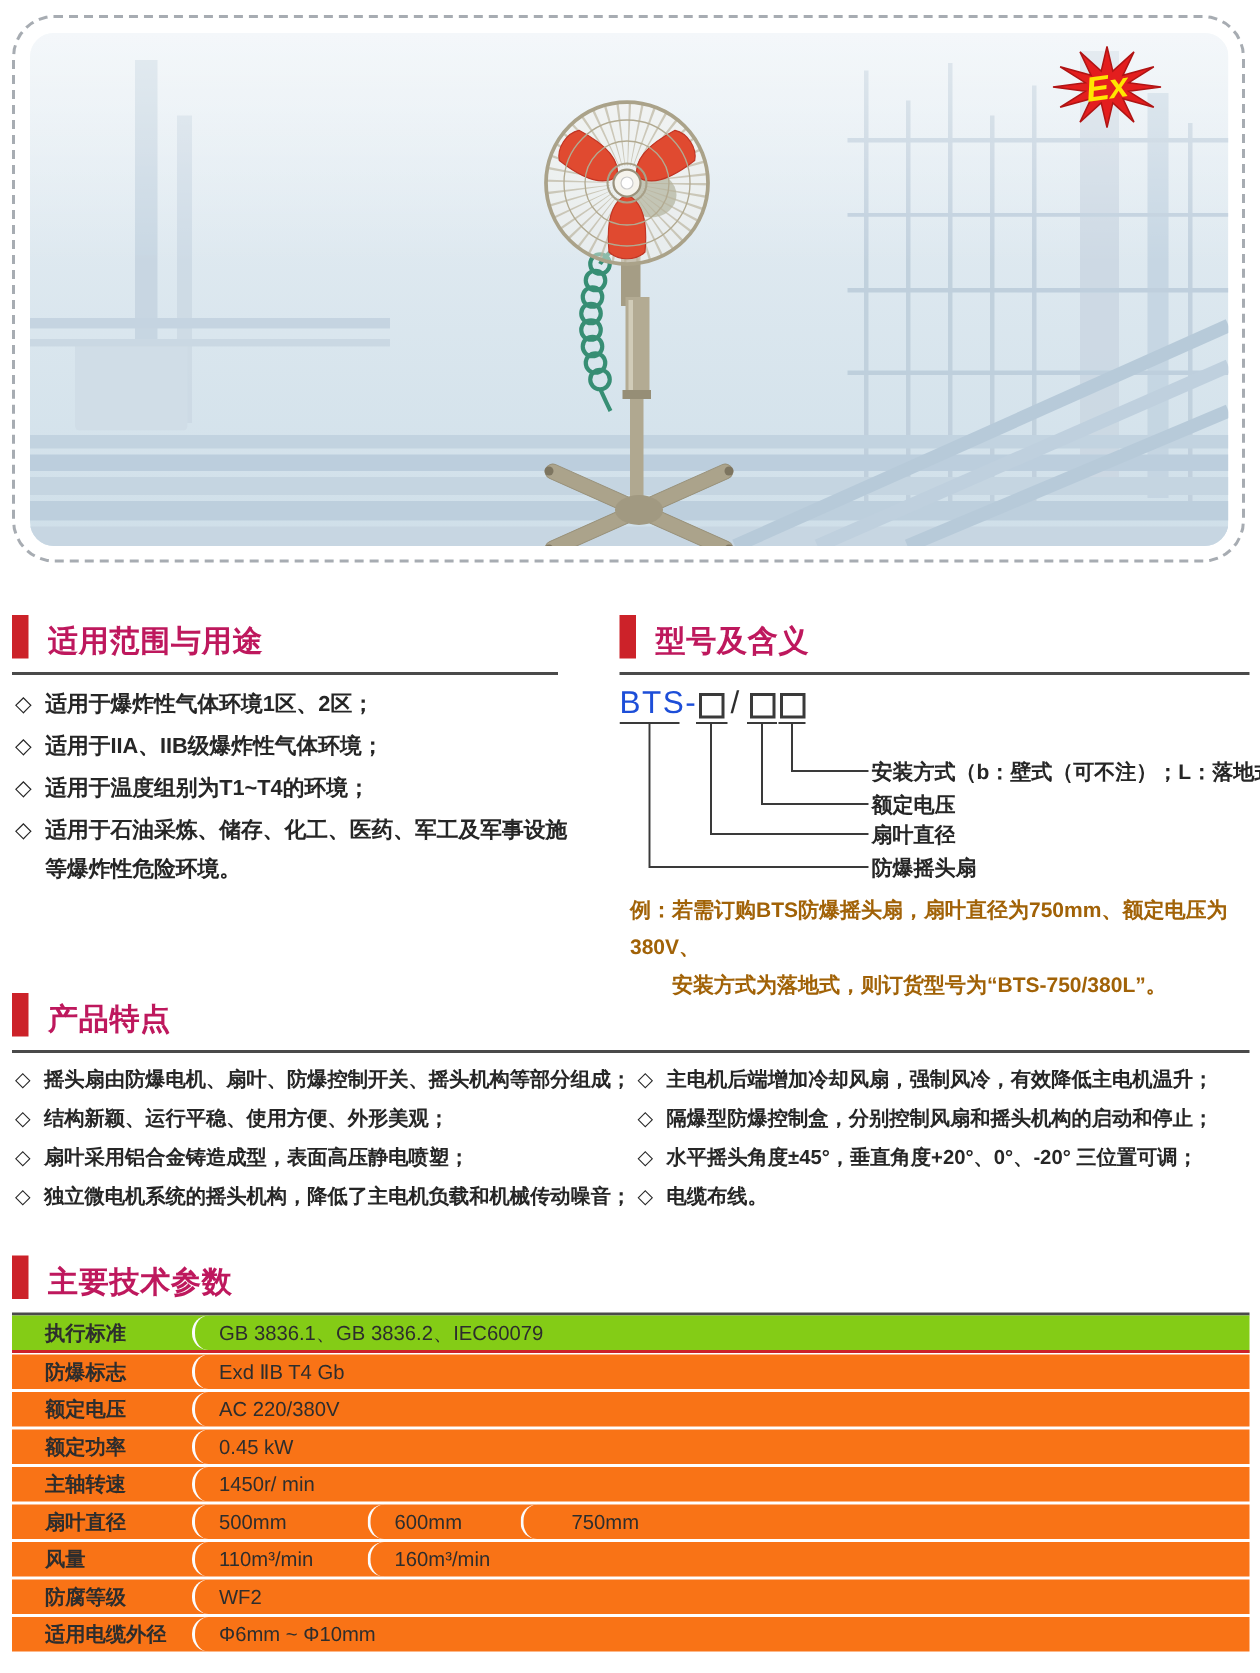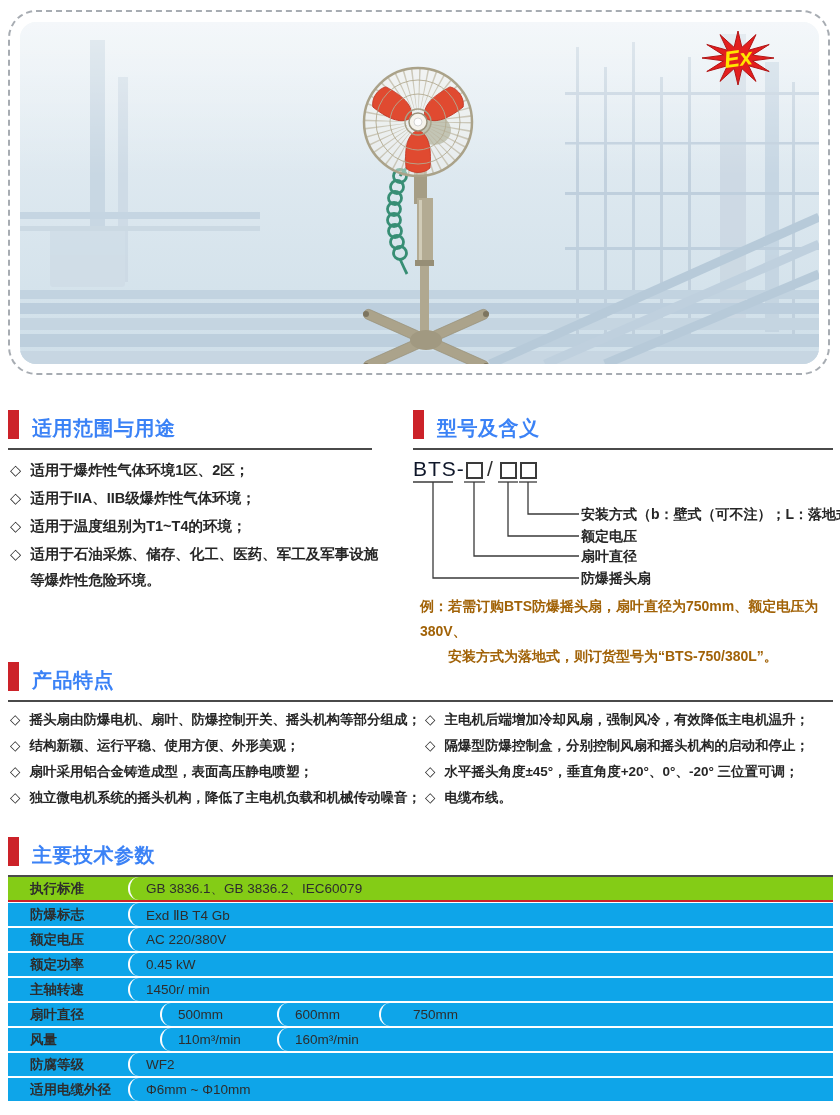--- a/index.html
+++ b/index.html
@@ -10,58 +10,58 @@
   }
   
   #hero-frame{position:absolute;left:8px;top:10px;width:822px;height:365px;
     border:2px dashed #a7acb2;border-radius:28px;box-sizing:border-box;}
   #hero-img{position:absolute;left:20px;top:22px;width:799px;height:342px;
     border-radius:16px;overflow:hidden;}
   
   .sec-head{position:absolute;display:flex;align-items:flex-end;gap:13px;
     border-bottom:2px solid #4a4a4a;padding-bottom:9px;box-sizing:border-box;}
   .red-bar{width:11px;height:29px;background:#cc2229;flex-shrink:0;}
-  .sec-title{font-size:20px;font-weight:700;color:#3b82f6;letter-spacing:.5px;line-height:1.1;}
+  .sec-title{font-size:20px;font-weight:700;color:#be185d;letter-spacing:.5px;line-height:1.1;}
   #head-scope{left:8px;top:410px;width:364px;}
   #head-model{left:413px;top:410px;width:420px;}
   #head-features{left:8px;top:662px;width:825px;}
   #head-specs{left:8px;top:837px;width:825px;}
   
   .bullets{position:absolute;}
   .bullet{display:flex;gap:9px;font-weight:600;color:#262626;}
   .bullet .dia{flex-shrink:0;}
   #scope-list{left:10px;top:457px;width:382px;font-size:14.5px;}
   #scope-list .bullet{line-height:26px;margin-bottom:2px;}
   #features-left{left:10px;top:707px;width:414px;font-size:13.5px;}
   #features-right{left:425px;top:707px;width:414px;font-size:13.5px;}
   #features-left .bullet,#features-right .bullet{line-height:25px;margin-bottom:1px;white-space:nowrap;}
   
-  #model-prefix{position:absolute;left:413px;top:457px;font-size:21px;color:#0f172a;letter-spacing:1px;}
+  #model-prefix{position:absolute;left:413px;top:457px;font-size:21px;color:#1d4ed8;letter-spacing:1px;}
   #model-slash{position:absolute;left:487px;top:457px;font-size:21px;color:#2e2e2e;}
   .mbox{position:absolute;width:13px;height:13px;border:2px solid #3a3a3a;top:462px;background:#fff;}
   #mbox1{left:466px;} #mbox2{left:500px;} #mbox3{left:520px;}
   #model-svg{position:absolute;left:413px;top:481px;}
   .mlabel{position:absolute;font-size:14px;font-weight:600;color:#262626;white-space:nowrap;}
   #mlabel-install{left:581px;top:506px;}
   #mlabel-voltage{left:581px;top:528px;}
   #mlabel-diameter{left:581px;top:548px;}
   #mlabel-product{left:581px;top:570px;}
   #model-example{position:absolute;left:420px;top:594px;width:426px;
     font-size:14px;font-weight:600;line-height:25px;color:#a16207;}
   #model-example .l2{padding-left:28px;}
   
   #spec-table{position:absolute;left:8px;top:877px;width:825px;}
-  .trow{display:flex;height:23px;background:#0ea5e9;margin-bottom:2px;
+  .trow{display:flex;height:23px;background:#f97316;margin-bottom:2px;
     align-items:center;font-size:13.5px;color:#2d2d2d;box-sizing:border-box;}
   .trow.first{background:#84cc16;border-bottom:2px solid #cc2229;height:25px;margin-bottom:1px;}
   .tlabel{width:120px;padding-left:22px;font-weight:700;flex-shrink:0;box-sizing:border-box;}
   .tval{padding-left:16px;border-left:2px solid #fbfcfd;box-sizing:border-box;
     height:100%;display:flex;align-items:center;border-radius:11px;}
   .tval.span{flex:1;}
-  .tval.c1{width:117px;flex-shrink:0;margin-left:32px;}
+  .tval.c1{width:117px;flex-shrink:0;}
   .tval.c2{width:102px;flex-shrink:0;}
   .tval.c3{flex:1;padding-left:32px;}
 </style>
 </head>
 <body>
 
 <div id="hero-frame"></div>
 <div id="hero-img">
   <svg width="799" height="342" viewBox="0 0 799 342">
     <defs>

